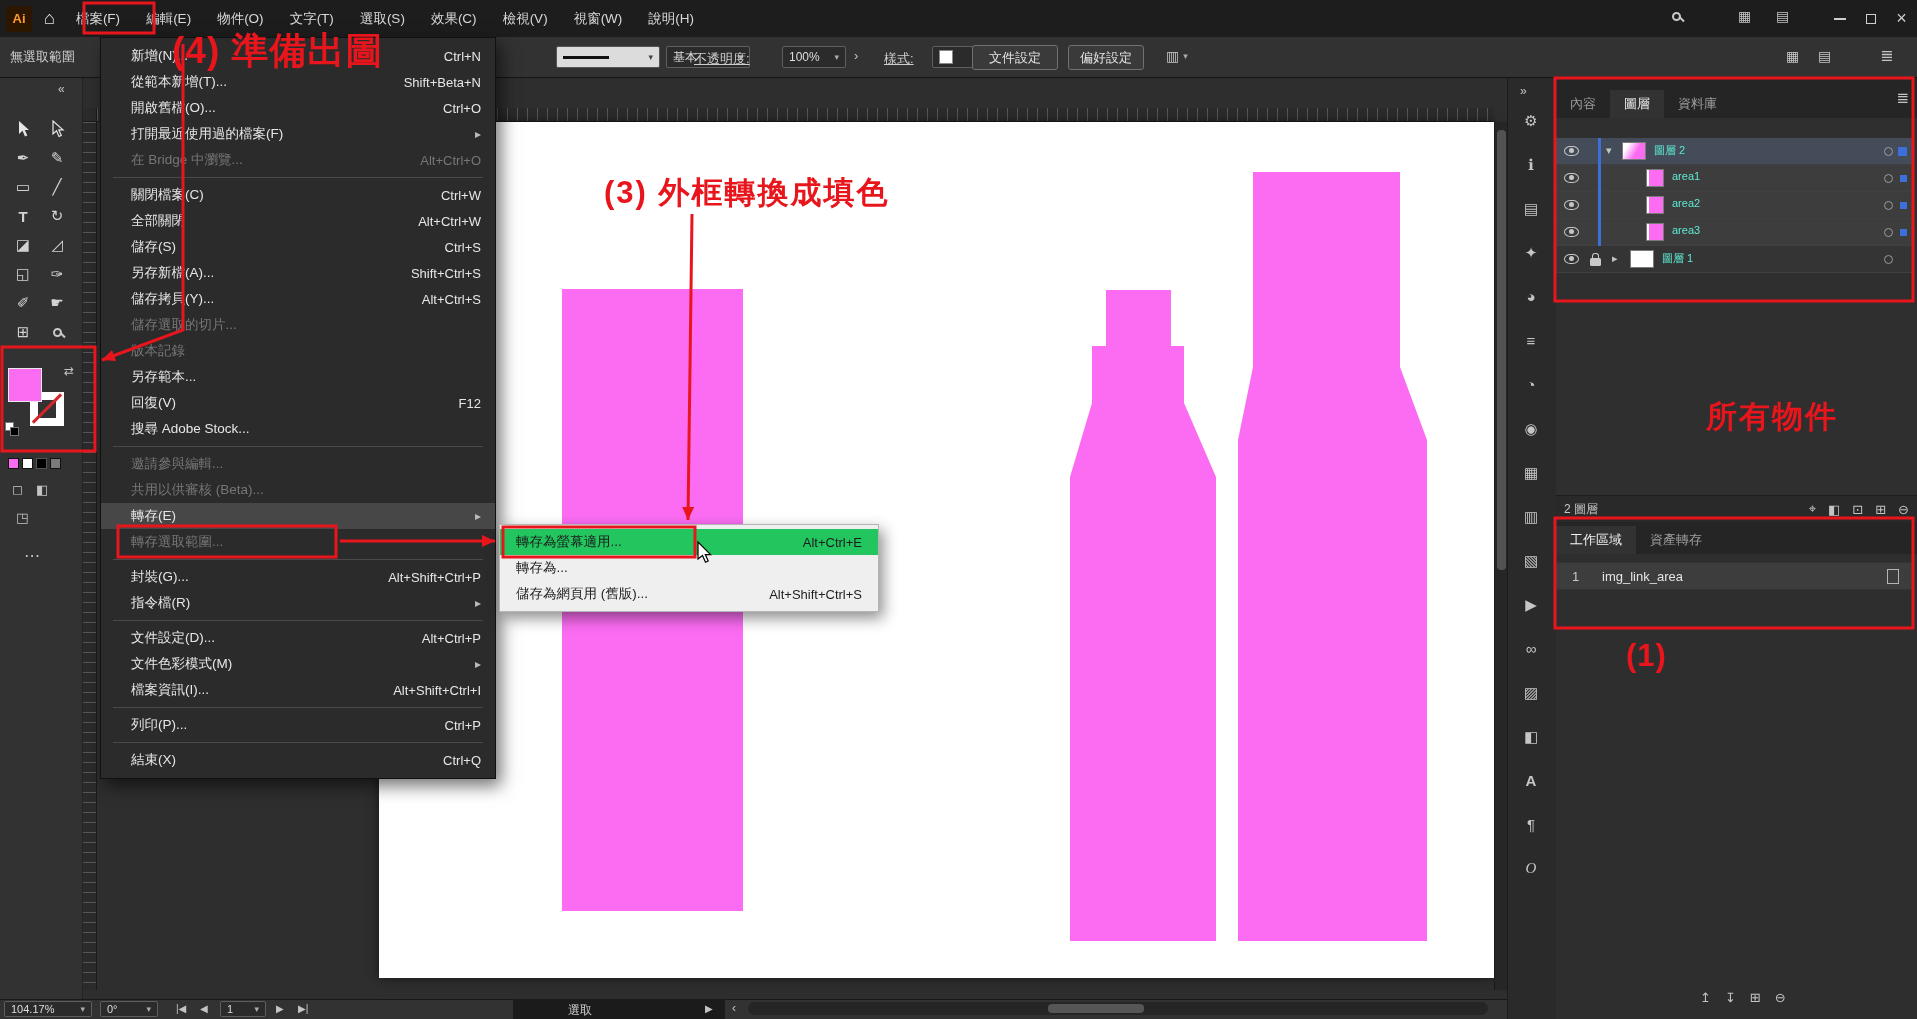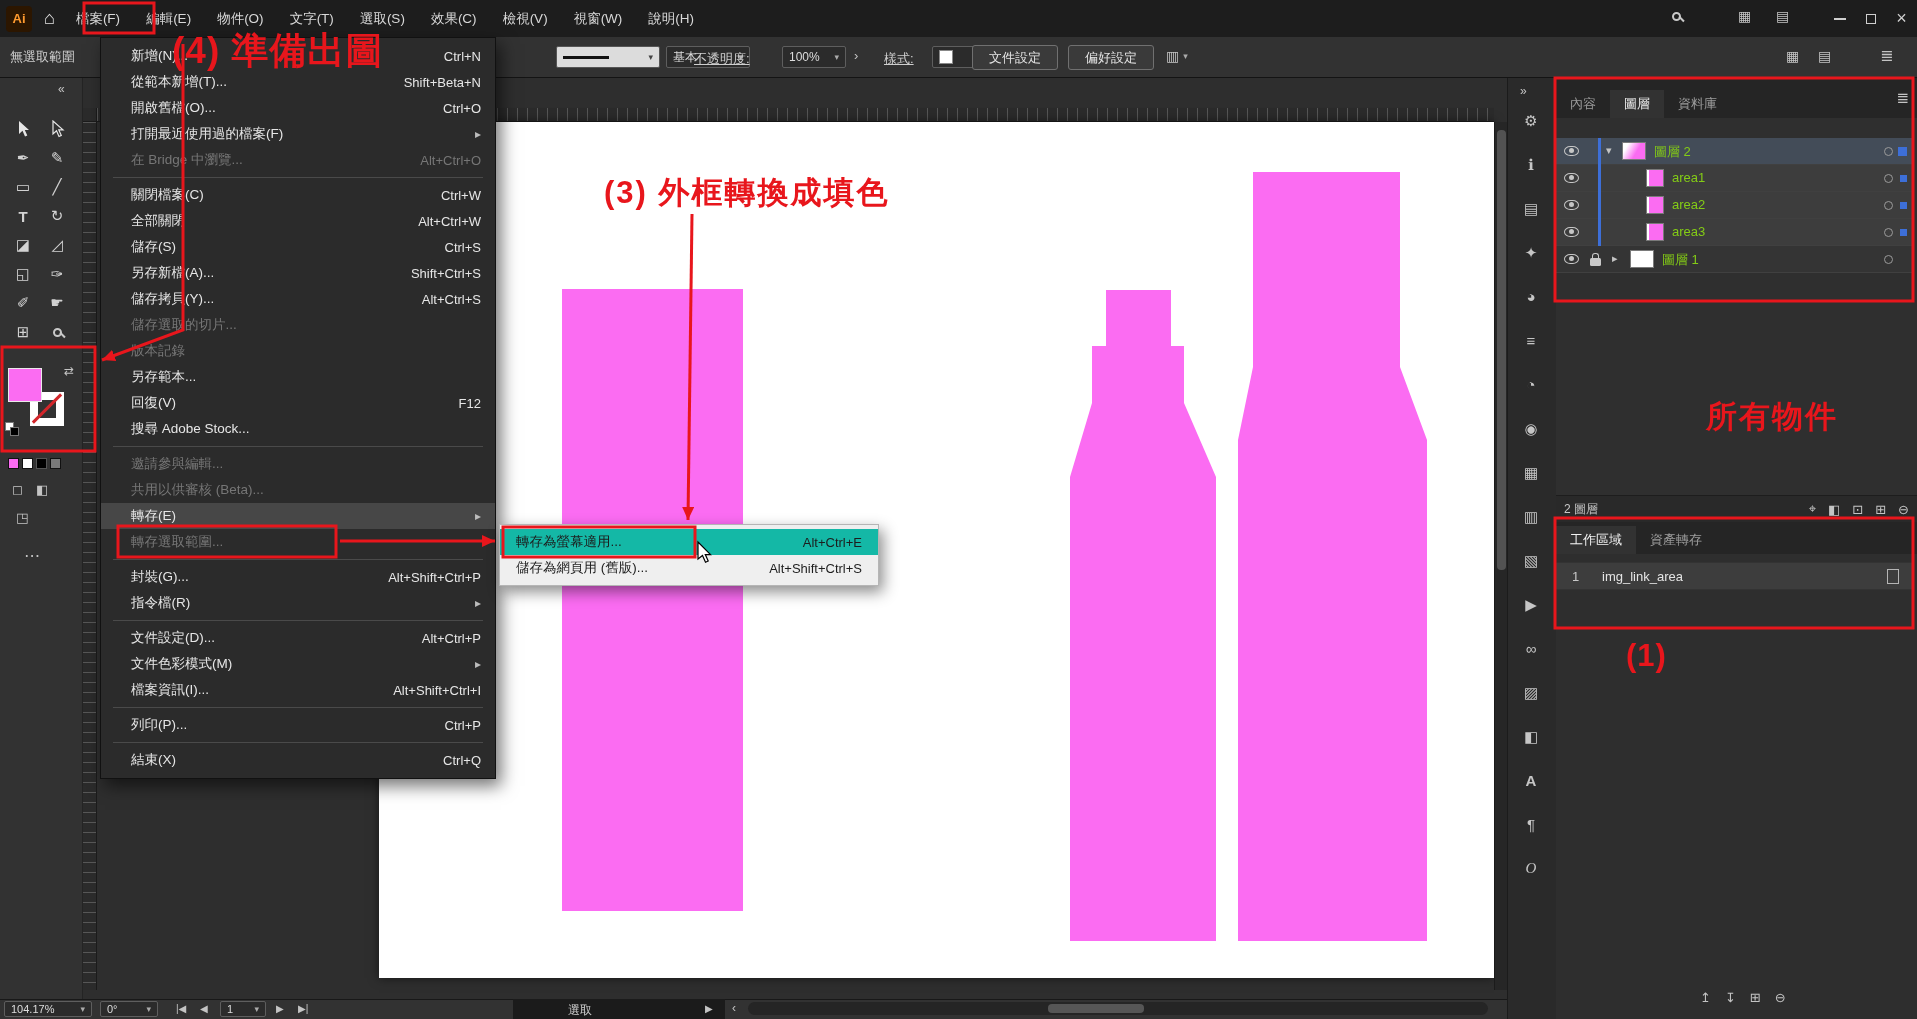--- a/index.html
+++ b/index.html
@@ -15,21 +15,21 @@
               box-shadow:5px 7px 16px rgba(0,0,0,.55);padding:5px 0;z-index:30}
   .mi{height:26px;display:flex;align-items:center;padding:0 14px 0 30px;font-size:13.5px;color:#e6e6e6;white-space:nowrap}
   .mi .sc{margin-left:auto;color:#e6e6e6;font-size:13px}
   .mi .sub{margin-left:auto;color:#bcbcbc;font-size:12px}
   .mi.dis,.mi.dis .sc{color:#767676}
   .mi.hl{background:#474747}
   .msep{height:1px;background:#4a4a4a;margin:4px 12px}
   .submenu{position:absolute;left:499px;top:524px;width:380px;background:#efefef;border:1px solid #b5b5b5;
            box-shadow:4px 6px 14px rgba(0,0,0,.45);padding:4px 0;z-index:31}
   .smi{height:26px;display:flex;align-items:center;padding:0 16px;font-size:13.5px;color:#1d1d1d;white-space:nowrap}
-  .smi.sel{background:#14b8a6}
+  .smi.sel{background:#22c55e}
   .smi .sc{margin-left:auto;color:#1d1d1d;font-size:13px}
   
   .combo{display:flex;align-items:center;background:#2b2b2b;border:1px solid #5e5e5e;border-radius:2px;
          color:#ddd;font-size:12px;padding:0 6px;gap:6px}
   .caret{font-size:9px;color:#ababab;margin-left:auto}
   .btn{border:1px solid #707070;border-radius:3px;color:#e3e3e3;font-size:13px;display:flex;
        align-items:center;justify-content:center;background:#3a3a3a}
   .ulbl{font-size:13px;color:#cfcfcf;text-decoration:underline}
   .ico{color:#c4c4c4;text-align:center}
   
@@ -44,21 +44,21 @@
   .lrow{position:absolute;left:1556px;width:357px;height:27px;border-bottom:1px solid #404040;background:#3d3d3d}
   .eye{width:15px;height:10px;border:1.6px solid #c6c6c6;border-radius:50%/60%;position:relative}
   .eye::after{content:"";position:absolute;width:5px;height:5px;border-radius:50%;background:#c6c6c6;left:3.5px;top:1.2px}
   .lock{width:11px;height:8px;background:#c9c9c9;border-radius:1.5px;position:relative}
   .lock::before{content:"";position:absolute;left:1.5px;top:-5px;width:5px;height:5px;border:1.6px solid #c9c9c9;
                 border-bottom:none;border-radius:3px 3px 0 0}
   .tgt{width:9px;height:9px;border:1px solid #9a9a9a;border-radius:50%}
   .lbar{position:absolute;width:3px;height:27px;background:#3d6fd8}
   .selsq{position:absolute;background:#3d6fd8}
   .thumb{position:absolute;border:1px solid #7a7a7a}
-  .lname{position:absolute;font-size:13px;color:#84cc16;white-space:nowrap;top:5px}
+  .lname{position:absolute;font-size:11px;color:#5eead4;white-space:nowrap;top:5px}
   
   .shape{fill:#fb6cf2}
   
   .ann-text{position:absolute;color:#e8161c;font-weight:700;z-index:61;letter-spacing:1px;white-space:nowrap}
   .stripico{position:absolute;left:1518px;width:26px;text-align:center;color:#c6c6c6;font-size:15px}
 </style>
 </head>
 <body>
 
 <div id="root">
@@ -119,21 +119,21 @@
     <span>100%</span>
     <span class="caret">▾</span>
   </div>
   <div class="abs ico" style="left:854px;top:48px;font-size:13px;z-index:2">›</div>
   <div class="abs ulbl" style="left:884px;top:50px;z-index:2">樣式:</div>
   <div class="abs combo" style="left:932px;top:46px;width:54px;height:22px;z-index:2">
     <div style="width:14px;height:14px;background:#fff;border:1px solid #888"></div>
     <span class="caret">▾</span>
   </div>
   <div class="abs btn" style="left:972px;top:45px;width:86px;height:25px;z-index:2">文件設定</div>
-  <div class="abs btn" style="left:1068px;top:45px;width:86px;height:25px;z-index:2">偏好設定</div>
+  <div class="abs btn" style="left:1068px;top:45px;width:76px;height:25px;z-index:2">偏好設定</div>
   <div class="abs flex" style="left:1166px;top:48px;gap:4px;z-index:2">
     <span class="ico" style="font-size:14px">▥</span>
     <span class="caret">▾</span>
   </div>
   <div class="abs ico" style="left:1786px;top:48px;font-size:14px;z-index:2">▦</div>
   <div class="abs ico" style="left:1818px;top:48px;font-size:14px;z-index:2">▤</div>
   <div class="abs ico" style="left:1880px;top:46px;font-size:16px;z-index:2">≣</div>
 
   <div class="abs" style="left:0;top:78px;width:83px;height:921px;background:#323232;border-right:1px solid #242424">
     <div class="abs ico" style="left:58px;top:4px;font-size:12px">«</div>
@@ -308,20 +308,23 @@
     <div class="mi">
         <span>結束(X)</span>
         <span class="sc">Ctrl+Q</span>
       </div>
   </div>
 
   <div class="submenu">
     <div class="smi sel">
       <span>轉存為螢幕適用...</span>
       <span class="sc">Alt+Ctrl+E</span>
+    </div>
+    <div class="smi">
+      <span>轉存為...</span>
     </div>
     <div class="smi">
       <span>儲存為網頁用 (舊版)...</span>
       <span class="sc">Alt+Shift+Ctrl+S</span>
     </div>
   </div>
 
   <div class="abs" style="left:1507px;top:78px;width:49px;height:941px;background:#2a2a2a;border-left:1px solid #1b1b1b"></div>
   <div class="abs ico" style="left:1520px;top:84px;font-size:12px;z-index:2">»</div>
   <div class="stripico" style="top:112px">⚙</div>

